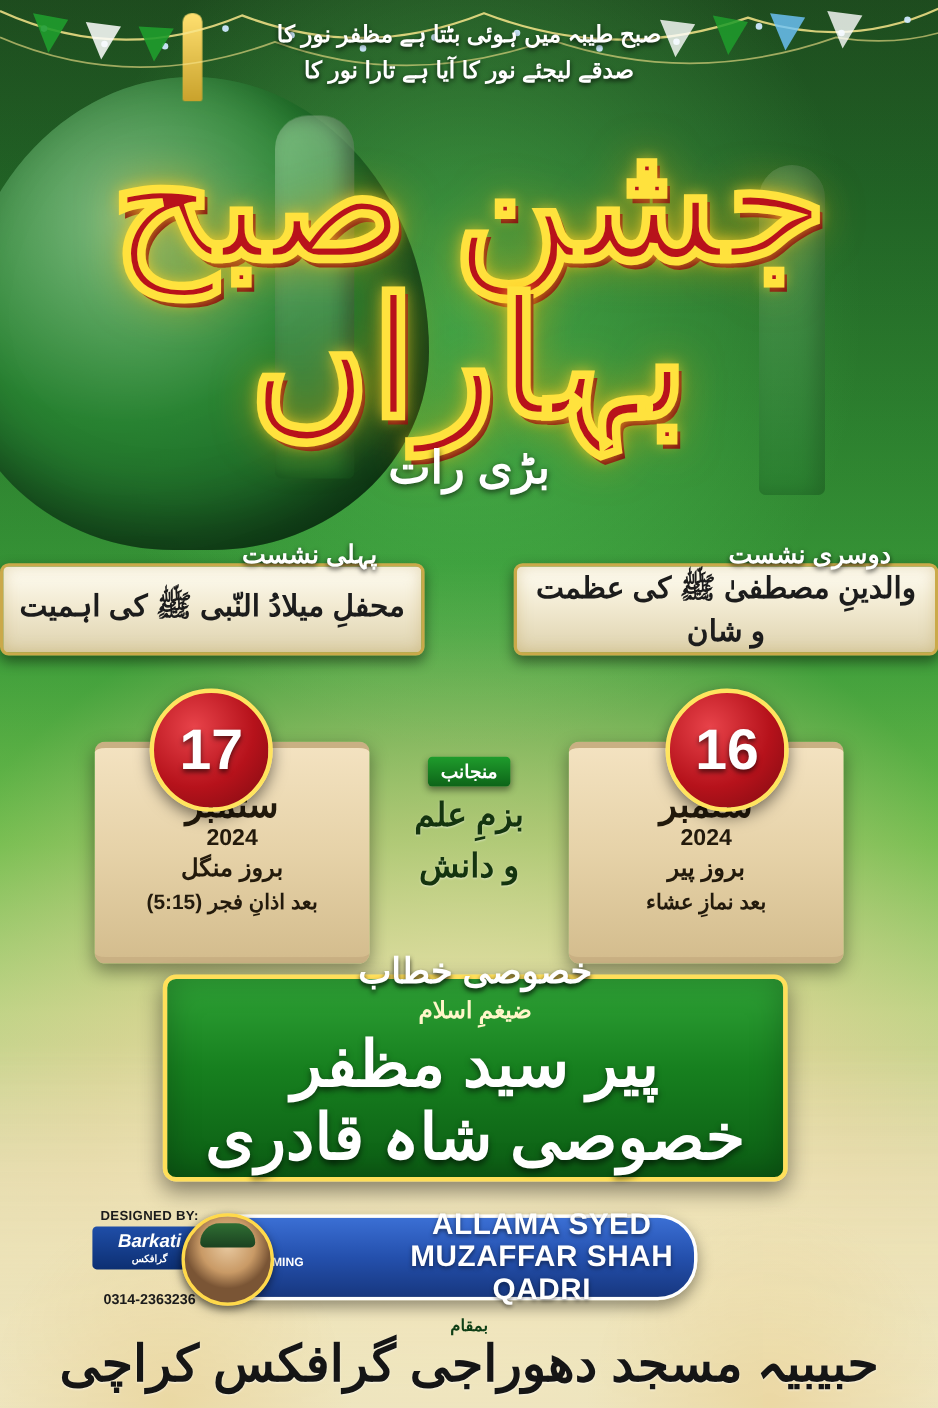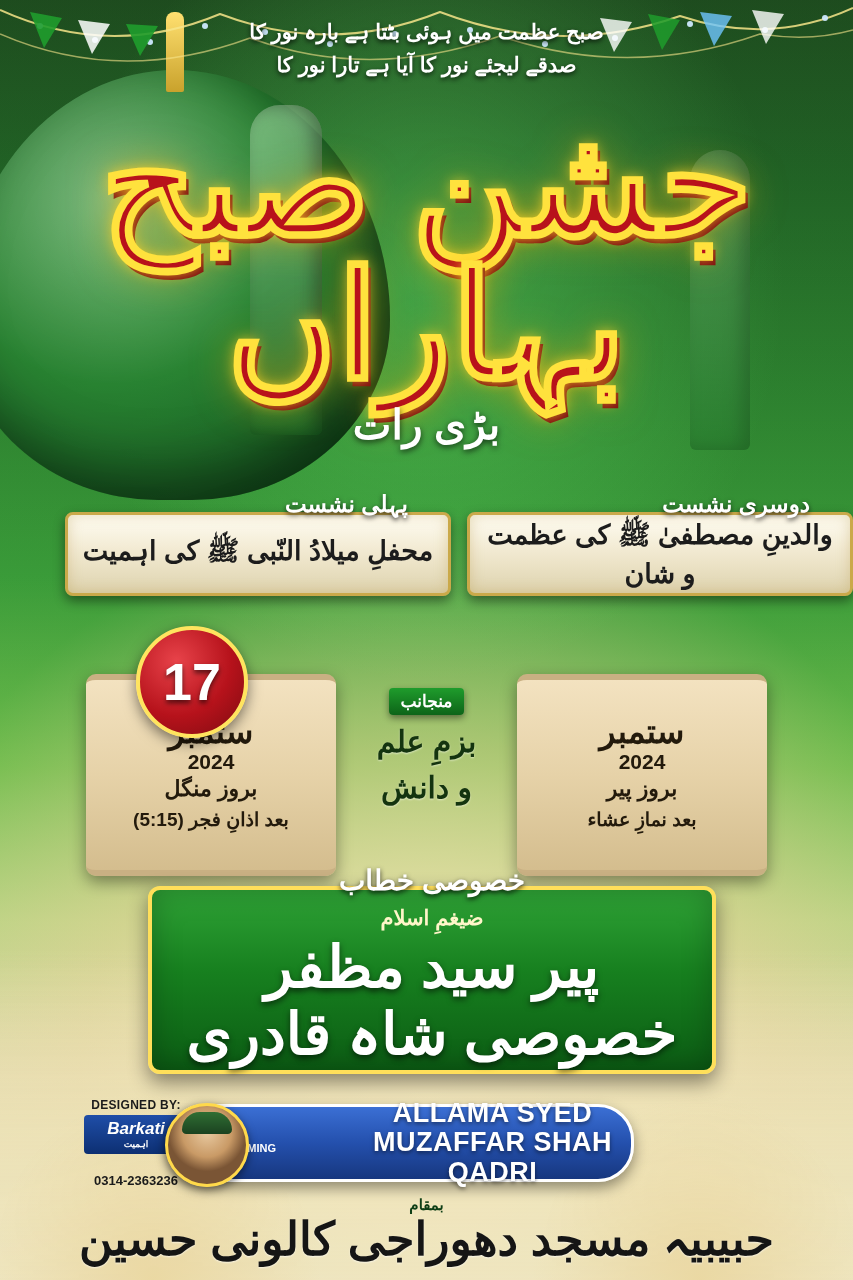--- a/index.html
+++ b/index.html
@@ -123,21 +123,21 @@
   }
 
   
   .sessions {
     position: absolute;
     top: 512px;
     left: 0;
     width: 853px;
     display: flex;
     flex-direction: row-reverse;
-    justify-content: flex-end;
+    justify-content: space-between;
     gap: 16px;
     direction: rtl;
   }
   .session {
     position: relative;
     width: 380px;
     height: 78px;
     border-radius: 8px;
     background: linear-gradient(180deg, #fffdf3 0%, #f2ead2 45%, #ded3ae 100%);
     border: 3px solid #caa94a;
@@ -270,21 +270,21 @@
     border: 4px solid #ffdf5a;
     box-shadow: 0 8px 20px rgba(0,0,0,.45), inset 0 0 30px rgba(0,0,0,.25);
     direction: rtl;
     text-align: center;
     color: #fff;
   }
   .speaker-kicker {
     position: absolute;
     top: -26px;
     left: 0; right: 0;
-    font-size: 28px;
+    font-size: 32px;
     font-weight: bold;
     color: #ffffff;
     text-shadow: 0 2px 5px rgba(0,0,0,.8);
   }
   .speaker-title {
     margin-top: 16px;
     font-size: 21px;
     font-weight: bold;
     color: #fff6c9;
   }
@@ -457,21 +457,21 @@
       <polygon points="78,20 110,24 92,54" fill="#ffffff" opacity="0.85"></polygon>
       <polygon points="126,24 158,26 140,56" fill="#1f9c2c" opacity="0.9"></polygon>
       <polygon points="600,18 632,22 614,52" fill="#ffffff" opacity="0.8"></polygon>
       <polygon points="648,14 680,20 662,50" fill="#1f9c2c" opacity="0.85"></polygon>
       <polygon points="700,12 732,16 714,46" fill="#6fc6ff" opacity="0.8"></polygon>
       <polygon points="752,10 784,14 766,44" fill="#ffffff" opacity="0.8"></polygon>
     </g>
   </svg>
 
   <div class="couplet">
-    <div>صبح عظمت میں ہوئی بٹتا ہے بارہ نور کا</div>
+    <div>صبح طیبہ میں ہوئی بٹتا ہے مظفر نور کا</div>
     <div>صدقے لیجئے نور کا آیا ہے تارا نور کا</div>
   </div>
 
   <div class="title-wrap">
     <div class="title-main">جشن صبح بہاراں</div>
     <div class="title-sub">بڑی رات</div>
   </div>
 
   <div class="sessions">
     <div class="session">
@@ -486,20 +486,21 @@
 
   <div class="scrolls">
     <div class="scroll right">
       <div class="scroll-inner">
         <div class="scroll-month">ستمبر</div>
         <div class="scroll-year">2024</div>
         <div class="scroll-day">بروز پیر</div>
         <div class="scroll-time">بعد نمازِ عشاء</div>
       </div>
     </div>
+    <div class="date-badge right">16</div>
 
     <div class="scroll left">
       <div class="scroll-inner">
         <div class="scroll-month">ستمبر</div>
         <div class="scroll-year">2024</div>
         <div class="scroll-day">بروز منگل</div>
         <div class="scroll-time">بعد اذانِ فجر (5:15)</div>
       </div>
     </div>
     <div class="date-badge left">17</div>
@@ -514,21 +515,21 @@
   <div class="speaker-panel">
     <div class="speaker-kicker">خصوصی خطاب</div>
     <div class="speaker-title">ضیغمِ اسلام</div>
     <div class="speaker-name">پیر سید مظفر خصوصی شاہ قادری</div>
   </div>
 
   <div class="designer">
     <div class="designer-head">DESIGNED BY:</div>
     <div class="designer-logo">
       <span>Barkati</span>
-      <small>اہمیت</small>
+      <small>گرافکس</small>
     </div>
     <div class="designer-phone">0314-2363236</div>
   </div>
 
   <div class="livebar">
     <div class="avatar"></div>
     <div class="fb-live">
       <div class="fb-circle">f</div>
       <div class="live-text">
         <div>LIVE</div>
@@ -536,16 +537,16 @@
       </div>
     </div>
     <div class="live-name">
       <div>ALLAMA SYED</div>
       <div>MUZAFFAR SHAH QADRI</div>
     </div>
   </div>
 
   <div class="venue">
     <div class="venue-badge">بمقام</div>
-    <div class="venue-main">حبیبیہ مسجد دھوراجی کالونی حسین</div>
+    <div class="venue-main">حبیبیہ مسجد دھوراجی گرافکس کراچی</div>
   </div>
 
 </div>
 
 </body></html>

